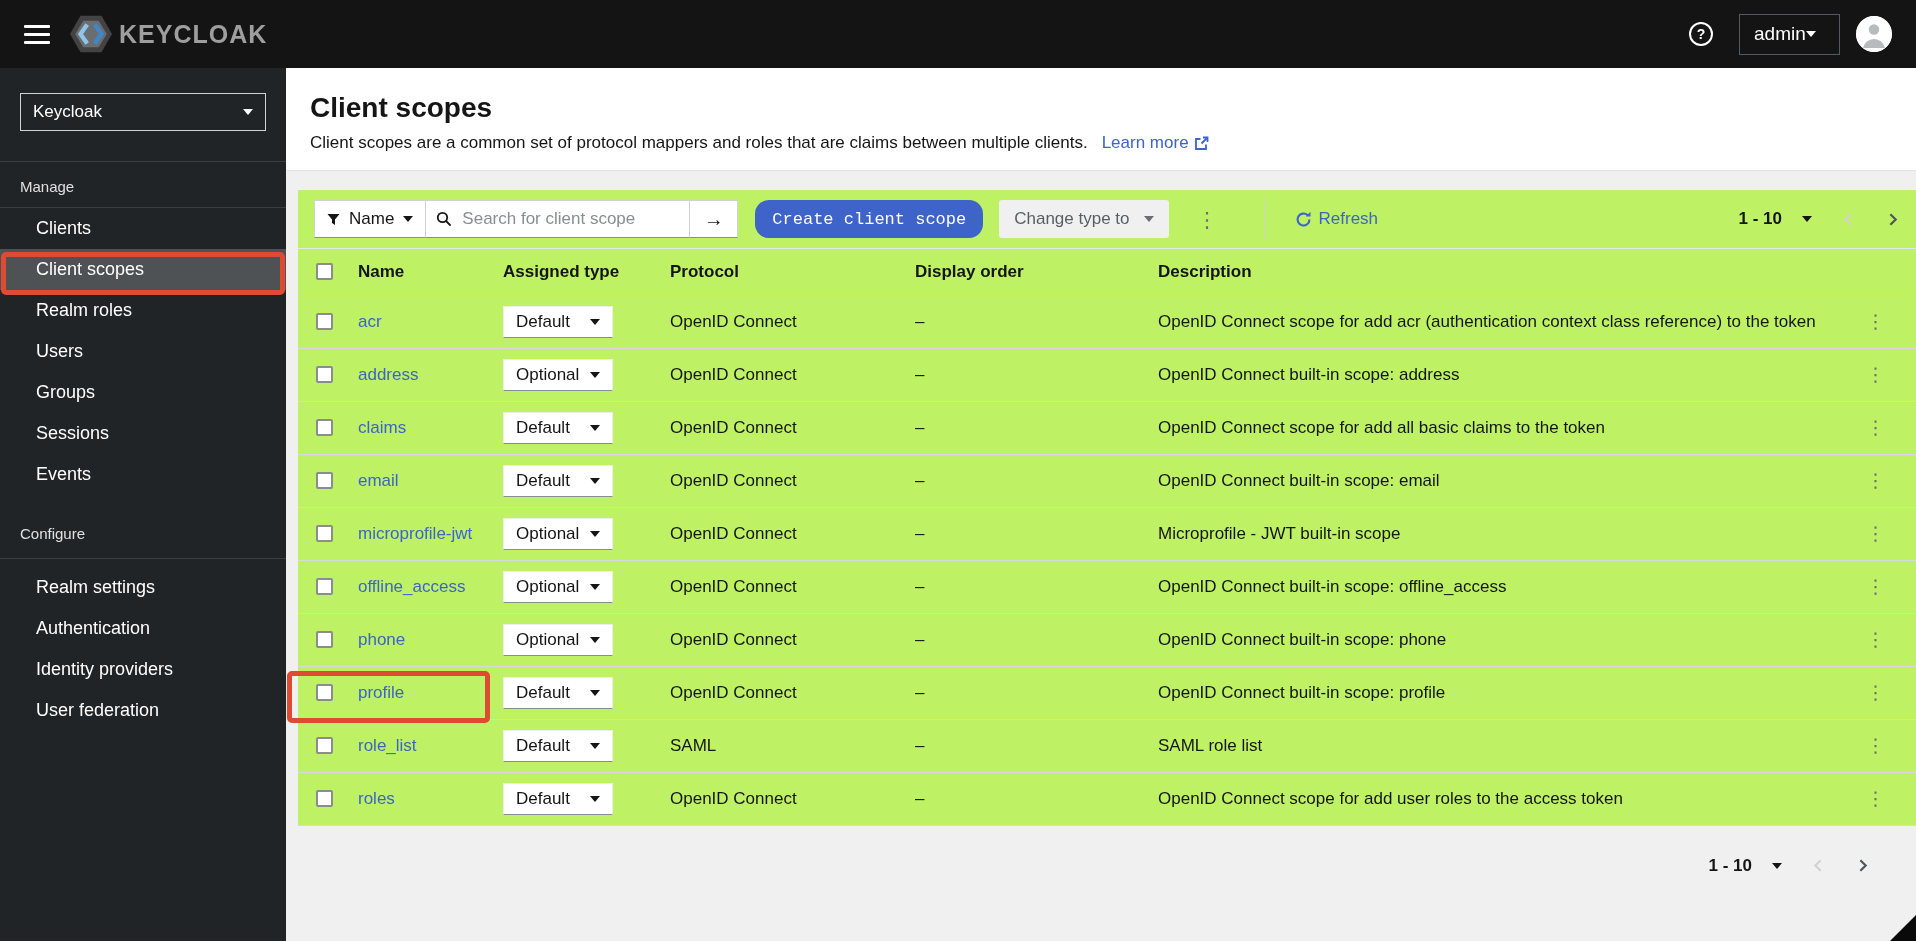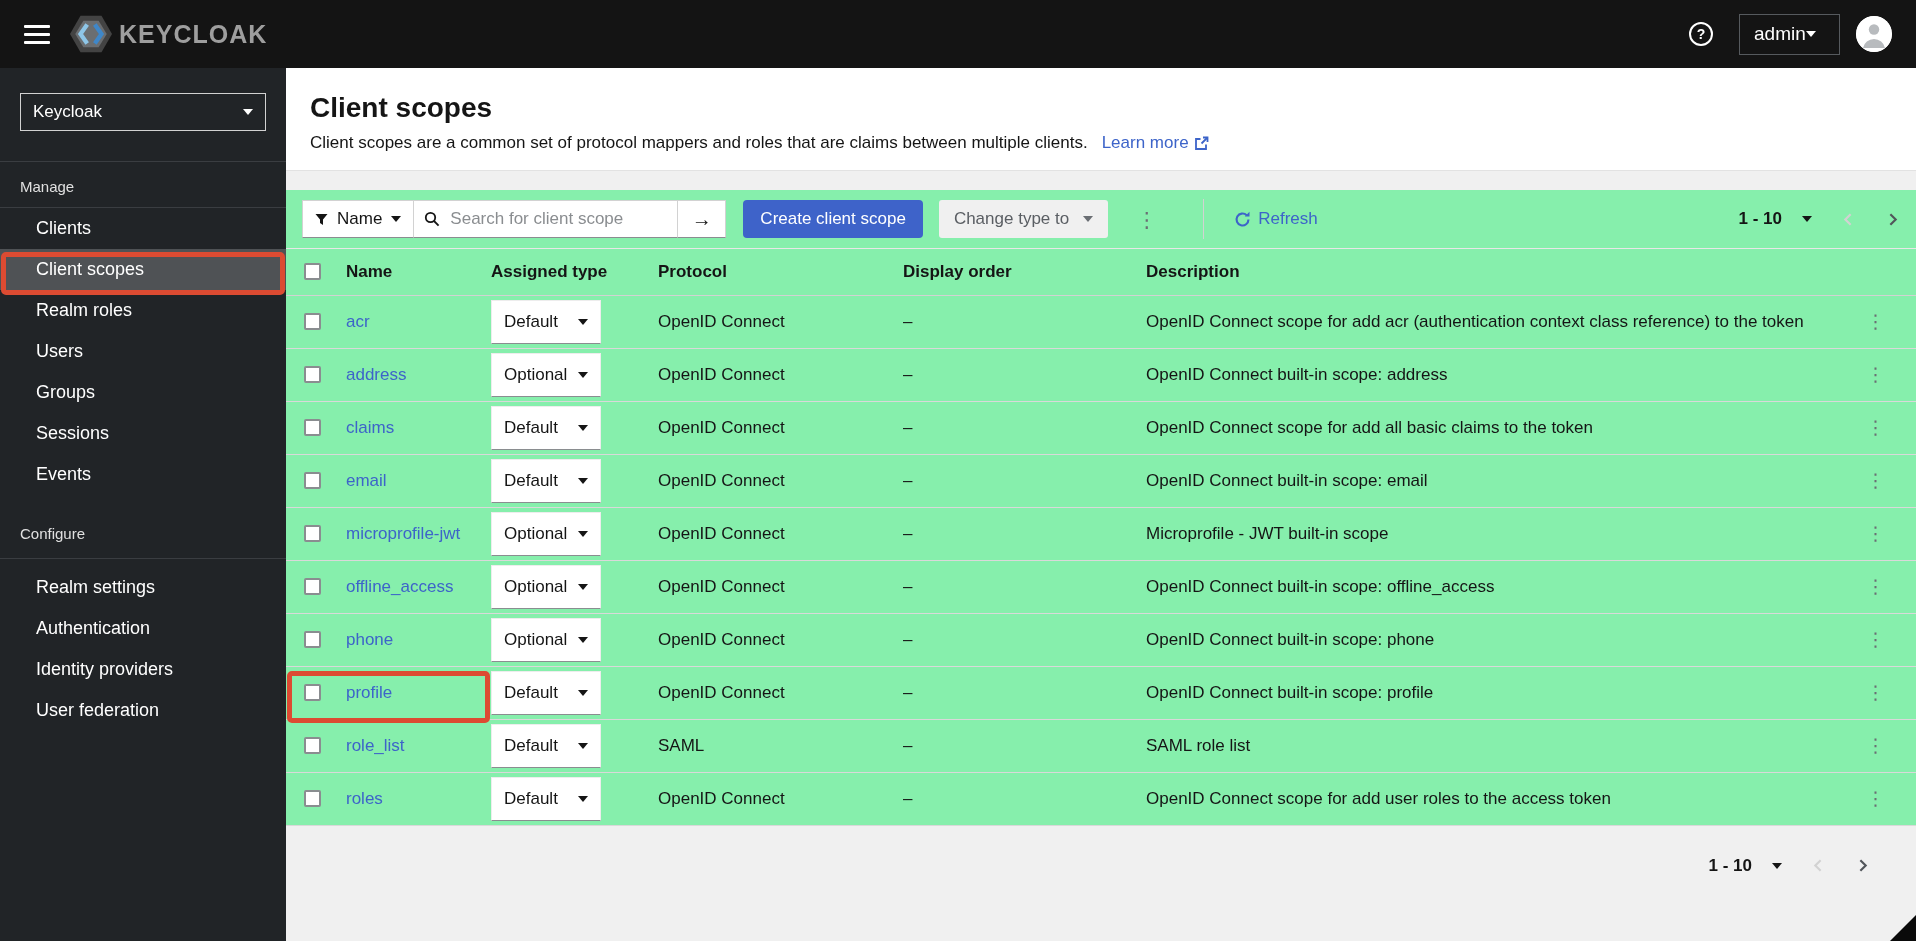--- a/index.html
+++ b/index.html
@@ -41,32 +41,32 @@
   .nav li { height:41px; display:flex; align-items:stretch; cursor:pointer; }
   .nav li a { display:flex; align-items:center; width:100%; padding-left:36px; color:#fff;
     text-decoration:none; font-size:18px; }
   .nav li a.current { background:#4f5255; }
   
   .main { position:absolute; left:286px; top:68px; right:0; bottom:0; background:#f0f0f0; }
   .page-header { background:#fff; height:103px; padding:24px 24px 0; border-bottom:1px solid #e2e2e2; }
   .page-title { font-size:28px; font-weight:700; margin:0; color:#151515; }
   .page-desc { margin-top:9px; font-size:17px; display:flex; align-items:center; gap:14px; }
   .learn-more { color:#3d64c9; text-decoration:none; display:inline-flex; align-items:center; gap:5px; }
-  .content { margin-top:19px; background:#86efac; }
+  .content { margin-top:19px; background:#bef264;margin-left:12px; }
   
   .toolbar { height:59px; display:flex; align-items:center; padding:0 16px; border-bottom:1px solid #e7e7e7; }
   .ctl { border:1px solid #d2d2d2; border-bottom-color:#8a8d90; background:#fff; display:flex;
     align-items:center; height:38px; }
   .filter-toggle { padding:0 12px; gap:9px; font-size:17px; cursor:pointer; color:#151515; }
   .search-field { width:264px; border-left:0; padding:0 10px; gap:8px;justify-content:center; }
   .search-field input { border:0; outline:0; font-size:17px; width:100%; color:#151515; font-family:inherit; background:none; }
   .search-field input::placeholder { color:#8a8d90; }
   .search-go { width:48px; border-left:0; justify-content:center; font-size:20px; cursor:pointer; color:#151515; }
-  .btn-primary { margin-left:17px; height:38px; background:#3e63c9; color:#fff; border:0; border-radius:4px;
-    padding:0 17px; font-size:17px; font-family:Liberation Sans, sans-serif; cursor:pointer; }
+  .btn-primary { margin-left:17px; height:38px; background:#3e63c9; color:#fff; border:0; border-radius:14px;
+    padding:0 17px; font-size:17px; font-family:Liberation Mono, monospace; cursor:pointer; }
   .btn-change { margin-left:16px; height:38px; background:#f0f0f0; color:#5a5e63; border:0; border-radius:3px;
     padding:0 15px; font-size:17px; font-family:inherit; display:flex; align-items:center; gap:14px; cursor:pointer;justify-content:space-between; }
   .kebab-btn { margin-left:22px; font-size:21px; color:#6a6e73; background:none; border:0; line-height:1;
     cursor:pointer; padding:4px 6px; font-family:inherit; }
   .toolbar-sep { margin-left:40px; width:1px; height:40px; background:#d2d2d2; }
   .refresh { margin-left:24px; display:flex; align-items:center; gap:7px; color:#3d64c9; font-size:17px;
     background:none; border:0; cursor:pointer; font-family:inherit; }
   .pager { margin-left:auto; display:flex; align-items:center; }
   .pager .range { font-size:17px; color:#151515;font-weight:bold; }
   .pager .caret { margin-left:20px; color:#151515; cursor:pointer; }
@@ -84,21 +84,21 @@
   .cell-check { padding-left:18px; }
   .cell-name { padding-left:10px; }
   .cell-type { padding-left:11px; }
   .cell-proto { padding-left:8px; }
   .cell-order { padding-left:11px; }
   .cell-desc { padding-left:10px; }
   .cell-kebab { padding-left:20px; }
   input[type=checkbox] { appearance:none; -webkit-appearance:none; width:17px; height:17px;
     border:2px solid #8a8d90; border-radius:2px; background:#fff; margin:0; display:block; cursor:pointer; }
   .scope-link { color:#3d64c9; text-decoration:none; cursor:pointer; }
-  .type-select { display:inline-flex; width:110px; height:44px; align-items:center; justify-content:space-between;
+  .type-select { display:inline-flex; width:110px; height:32px; align-items:center; justify-content:space-between;
     padding:0 12px; border:1px solid #ededed; border-bottom-color:#8a8d90; background:#fff; font-size:17px;
     cursor:pointer; font-family:inherit; color:#151515; }
   .row-kebab { color:#6a6e73; font-size:19px; background:none; border:0; cursor:pointer; line-height:1;
     padding:4px 6px; font-family:inherit; }
   
   .ann { position:absolute; border:5px solid #dc4b32; border-radius:5px; z-index:10; pointer-events:none; }
   #ann-sidebar { left:1px; top:252px; width:284px; height:43px; }
   #ann-profile { left:287px; top:671px; width:203px; height:52px; }
   #cursor-wedge { position:absolute; right:0; bottom:0; width:0; height:0;
     border-bottom:26px solid #0a0a0a; border-left:26px solid transparent; z-index:20; }

